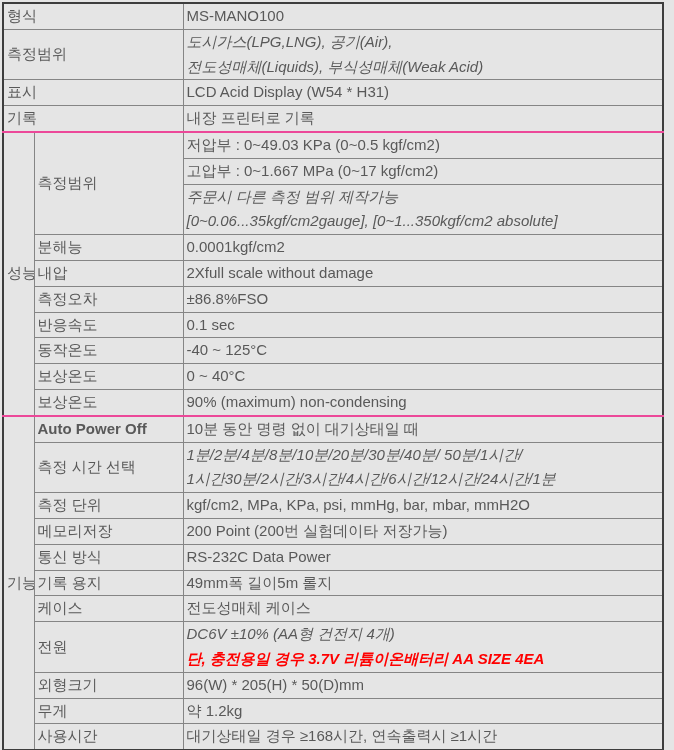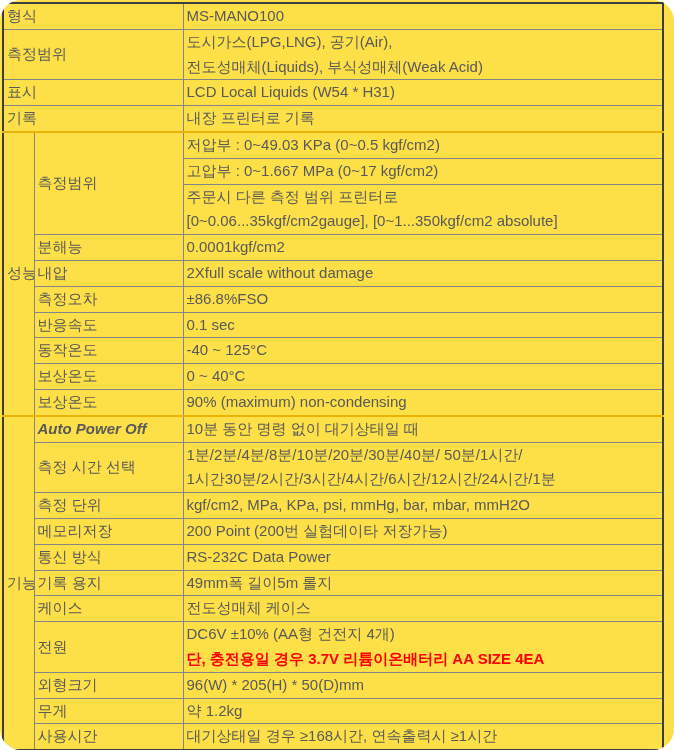--- a/index.html
+++ b/index.html
@@ -2,41 +2,41 @@
 <html lang="ko"><head>
 <meta charset="utf-8">
 <style>
   html,body{margin:0;padding:0;background:#ffffff;}
   body{
     width:674px;height:750px;
     font-family:"Liberation Sans","DejaVu Sans",sans-serif;
   }
   .page{
     width:674px;height:750px;box-sizing:border-box;
-    padding:2px 10px 4px 2px;background:#fde047;overflow:hidden;border-radius:21px;
+    padding:2px 10px 4px 2px;background:#e5e5e5;overflow:hidden;
   }
   table.spec{
     border-collapse:collapse;table-layout:fixed;width:662px;
     border:2px solid #3d3d3d;
   }
   table.spec td{
     border:1px solid #858585;
     color:#595959;font-size:15px;line-height:24.8px;
     padding:0 3px;vertical-align:middle;
     white-space:nowrap;overflow:hidden;
   }
   col.c-grp{width:31px;}
   col.c-lbl{width:149px;}
   td.grp{padding:0 1px;text-align:center;}
   td.lbl{}
   td.val{}
-  .b{font-weight:bold;font-style:italic;}
-  tr.sect > td{border-top:2px solid #eab308;}
+  .b{font-weight:bold;}
+  tr.sect > td{border-top:2px solid #ec4899;}
   .red-line{color:#ff0000;font-weight:bold;}
-  .vline{display:block;line-height:24.8px;}
+  .vline{display:block;line-height:24.8px;font-style:italic;}
 </style>
 </head>
 <body>
 
 <div class="page">
   <table class="spec">
     <colgroup>
       <col class="c-grp">
         <col class="c-lbl">
         <col class="c-val">
@@ -49,38 +49,38 @@
       </tr>
       <tr>
         <td class="lbl" colspan="2">측정범위</td>
         <td class="val">
           <span class="vline">도시가스(LPG,LNG), 공기(Air),</span>
           <span class="vline">전도성매체(Liquids), 부식성매체(Weak Acid)</span>
         </td>
       </tr>
       <tr>
         <td class="lbl" colspan="2">표시</td>
-        <td class="val">LCD Local Liquids (W54 * H31)</td>
+        <td class="val">LCD Acid Display (W54 * H31)</td>
       </tr>
       <tr>
         <td class="lbl" colspan="2">기록</td>
         <td class="val">내장 프린터로 기록</td>
       </tr>
 
       <tr class="sect">
         <td class="grp" rowspan="10">성능</td>
         <td class="lbl" rowspan="3">측정범위</td>
         <td class="val">저압부 : 0~49.03 KPa (0~0.5 kgf/cm2)</td>
       </tr>
       <tr>
         <td class="val">고압부 : 0~1.667 MPa (0~17 kgf/cm2)</td>
       </tr>
       <tr>
         <td class="val">
-          <span class="vline">주문시 다른 측정 범위 프린터로</span>
+          <span class="vline">주문시 다른 측정 범위 제작가능</span>
           <span class="vline">[0~0.06...35kgf/cm2gauge], [0~1...350kgf/cm2 absolute]</span>
         </td>
       </tr>
       <tr>
         <td class="lbl">분해능</td>
         <td class="val">0.0001kgf/cm2</td>
       </tr>
       <tr>
         <td class="lbl">내압</td>
         <td class="val">2Xfull scale without damage</td>

